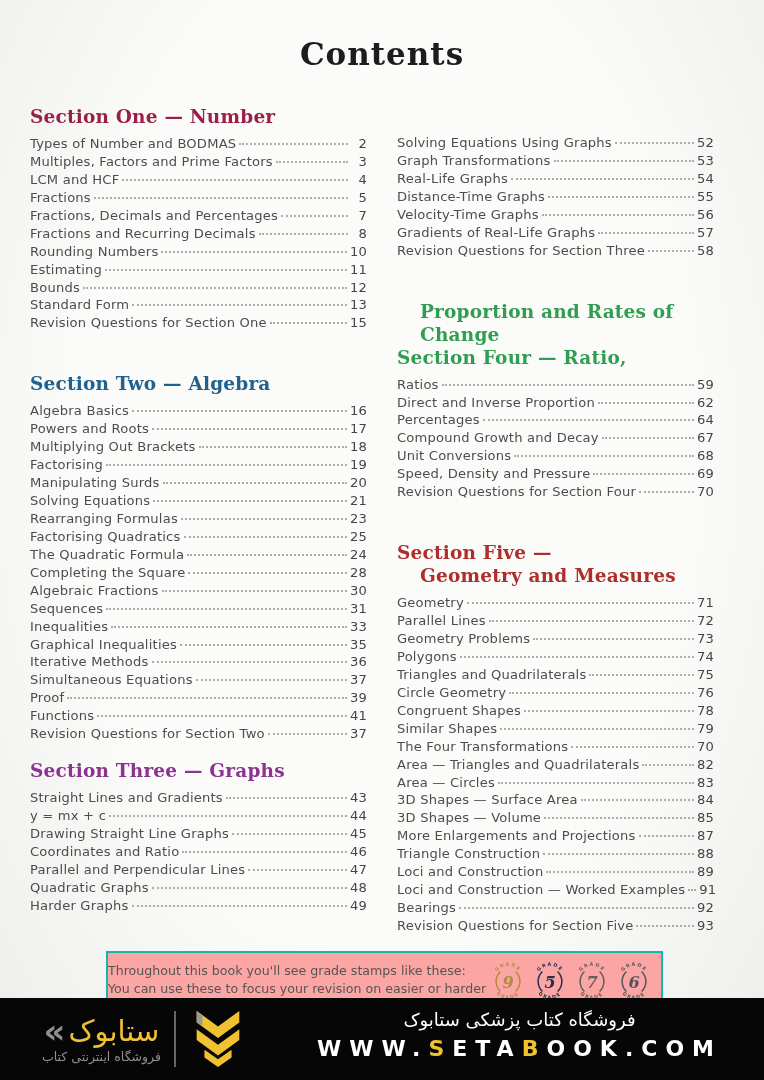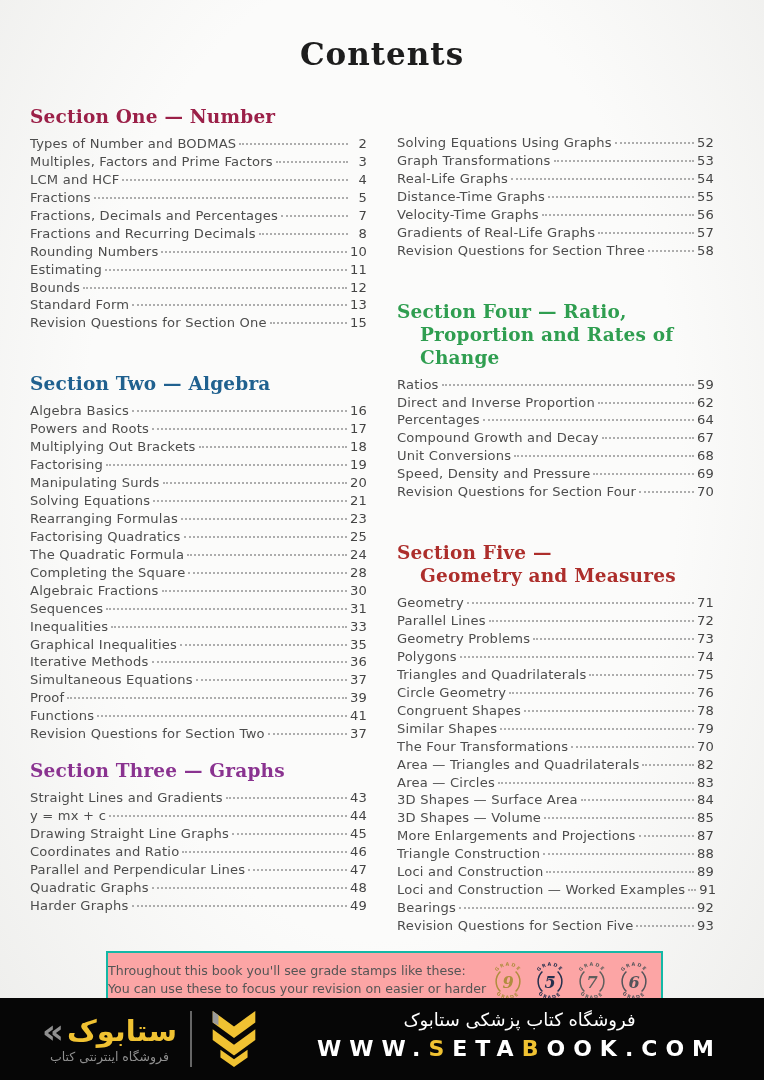--- a/index.html
+++ b/index.html
@@ -54,21 +54,21 @@
     position:absolute; left:0; top:998px; width:764px; height:82px;
     background:#060606; z-index:2;
   }
   .footer-right { position:absolute; right:42px; top:9px; text-align:center; }
   .shop-line { color:#ffffff; font-size:18px; line-height:25px; }
   .url-line { margin-top:4px; font-size:22px; font-weight:bold; letter-spacing:8px; line-height:26px; }
   .footer-logo { position:absolute; left:42px; top:7px; display:flex; align-items:center; height:68px; }
   .logo-textcol { text-align:center; }
   .logo-markrow { display:flex; align-items:center; justify-content:center; }
   .logo-mark { color:#8f8f8f; font-size:34px; font-weight:bold; line-height:32px; margin-right:3px; }
-  .logo-wordmark { font-size:29px; font-weight:bold; line-height:34px; }
+  .logo-wordmark { font-size:29px; font-weight:normal; line-height:34px; }
   .logo-tagline { color:#8f8f8f; font-size:12.5px; margin-top:1px; }
   .logo-divider { width:2px; height:56px; background:#666; margin:0 11px 0 13px; }
 </style>
 </head>
 <body>
 
 <div class="page-title">Contents</div>
 
 <div class="toc-col col-left">
     <div class="block">
@@ -305,22 +305,22 @@
         <span class="pg">57</span>
       </div>
       <div class="row">
         <span class="lab">Revision Questions for Section Three</span>
         <span class="dots"></span>
         <span class="pg">58</span>
       </div>
     </div>
     <div class="block">
       <div class="heading" style="color: rgb(47, 158, 80);">
+        <div class="hline indent">Proportion and Rates of Change</div>
         <div class="hline">Section Four — Ratio,</div>
-        <div class="hline indent">Proportion and Rates of Change</div>
       </div>
       <div class="row">
         <span class="lab">Ratios</span>
         <span class="dots"></span>
         <span class="pg">59</span>
       </div>
       <div class="row">
         <span class="lab">Direct and Inverse Proportion</span>
         <span class="dots"></span>
         <span class="pg">62</span>

